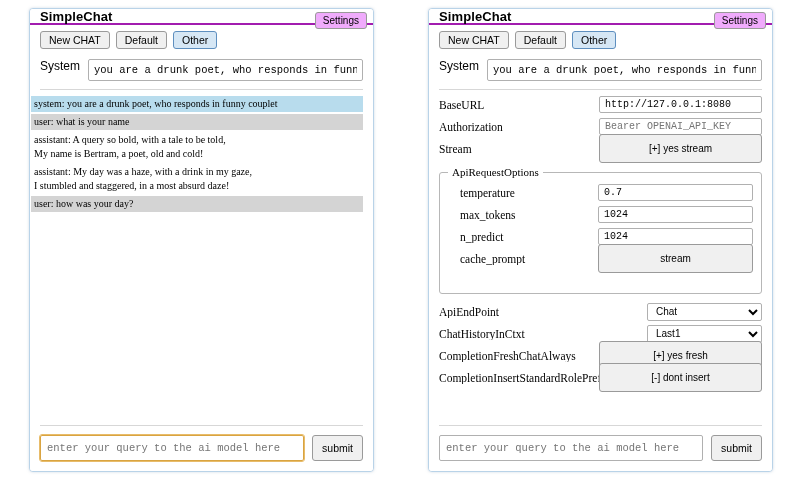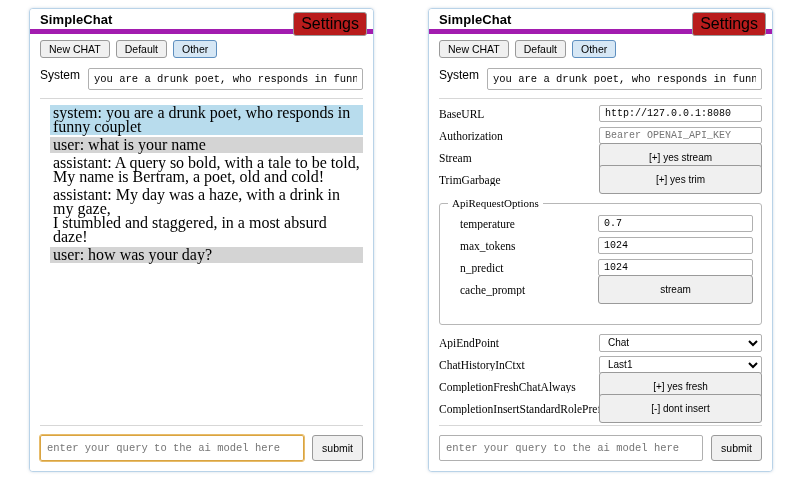--- a/index.html
+++ b/index.html
@@ -34,39 +34,39 @@
     width: 345px; height: 464px;
   }
   .panel-right {
     position: absolute;
     left: 428px; top: 8px;
     width: 345px; height: 464px;
   }
 
   .titlebar {
     position: relative;
-    height: 25px;
-    border-bottom: 5px solid #a21caf;
+    height: 16px;
+    border-bottom: 2px solid #a21caf;
     background: #ffffff;
     display: flex;
     align-items: center;
     padding: 0 6px;
   }
   .app-title {
     font-weight: bold;
     font-size: 13px;
     letter-spacing: .1px;
     margin-left: 4px;
   }
   .settings-btn {
     position: absolute;
     right: 6px; top: 3px;
-    font-size: 16px;
+    font-size: 10px;
     padding: 2px 7px;
-    background: #b91c1c;
+    background: #f0abfc;
     border: 1px solid #9a9a9a;
     border-radius: 3px;
     cursor: pointer;
     font-family: "Liberation Sans", sans-serif;
   }
 
   .toolbar {
     display: flex;
     align-items: center;
     gap: 6px;
@@ -110,23 +110,23 @@
   }
 
   .hr {
     height: 1px;
     background: #d7d7d7;
     margin: 0 10px;
   }
 
   
   .chatlog {
-    padding: 6px 10px 0 20px;
+    padding: 6px 10px 0 1px;
     font-family: "Liberation Serif", serif;
-    font-size: 16px;
+    font-size: 10px;
     line-height: 14px;
   }
   .msg { padding: 1px 3px; margin: 0 0 2px 0; white-space: pre-wrap; }
   .msg.system { background: #b8dced; }
   .msg.user { background: #d4d4d4; }
   .msg.assistant { background: transparent; }
 
   .queryrow {
     position: absolute;
     left: 0; right: 0; bottom: 0;
@@ -214,20 +214,21 @@
   .selectfield {
     flex: 1;
     font-size: 10px;
     font-family: "Liberation Sans", sans-serif;
     padding: 1px 4px;
     border: 1px solid #b0b0b0;
     border-radius: 2px;
     background: #fff;
     height: 18px;
     color: #000;
+    margin-left: 48px;
   }
 
   fieldset.group {
     margin: 7px 0 7px 0;
     padding: 4px 8px 23px 8px;
     border: 1px solid #b7b7b7;
     border-radius: 3px;
   }
   fieldset.group > legend {
     font-size: 11px;
@@ -315,26 +316,20 @@
         </div>
       </div>
 
       <div class="frow">
         <div class="fl">Stream</div>
         <div class="fc">
           <button class="togglebtn">[+] yes stream</button>
         </div>
       </div>
 
-      <div class="frow">
-        <div class="fl">TrimGarbage</div>
-        <div class="fc">
-          <button class="togglebtn">[+] yes trim</button>
-        </div>
-      </div>
 
       <fieldset class="group">
         <legend>ApiRequestOptions</legend>
 
 
         <div class="frow">
           <div class="fl">temperature</div>
           <div class="fc">
             <input class="txtfield" value="0.7" style="">
           </div>

